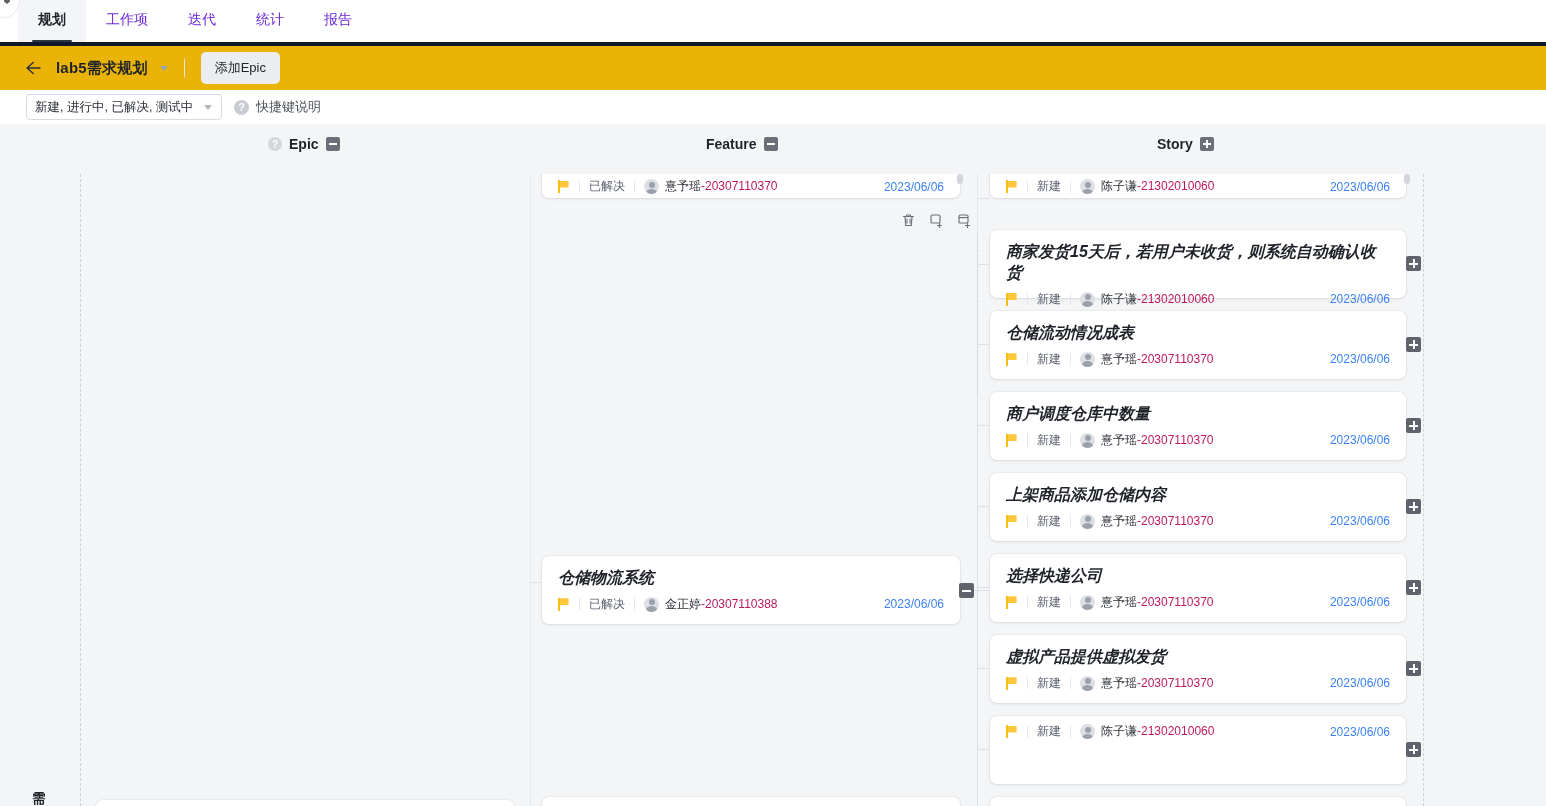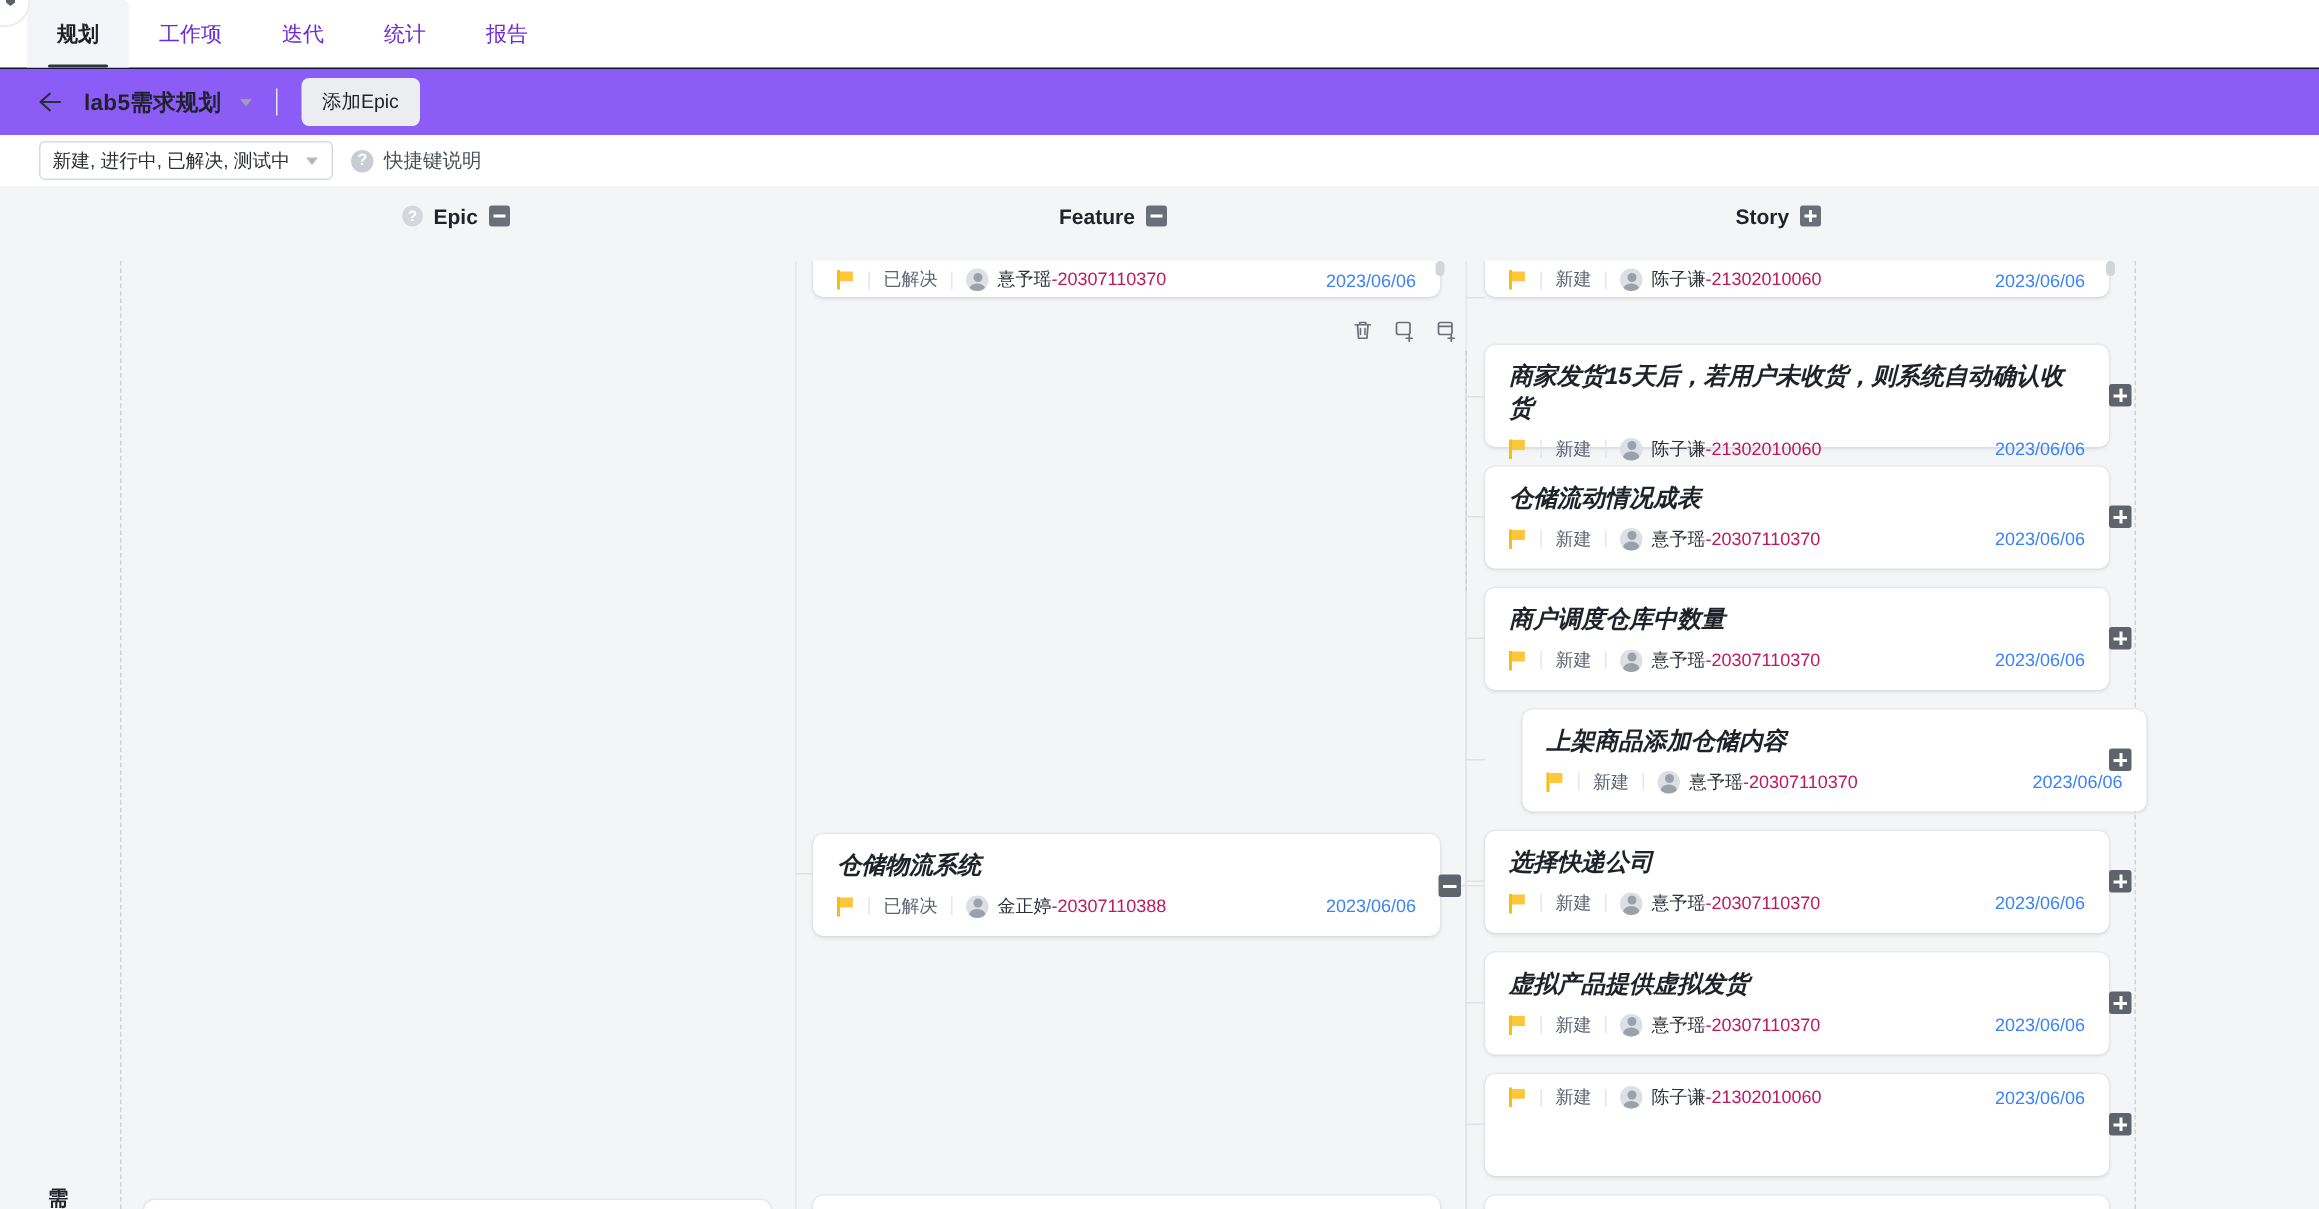--- a/index.html
+++ b/index.html
@@ -19,42 +19,42 @@
   }
   .corner-blob::after{
     content:""; position:absolute; left:17px; top:11px;
     width:6px; height:8px; background:#5b5f66;
     clip-path: polygon(0 0, 100% 0, 100% 70%, 50% 100%, 0 70%);
   }
 
   
   .tabbar {
     position: absolute; left: 0; top: 0; width: 1546px; height: 46px;
-    background: #ffffff; border-bottom: 1px solid #0f172a;
+    background: #ffffff; border-bottom: 4px solid #0f172a;
     display: flex; align-items: flex-end; padding-left: 18px;
   }
   .tab {
     height: 45px; padding: 0 20px;
     display: flex; align-items: center; justify-content: center;
     font-size: 14px; color: #6d28d9; cursor: pointer;
     background: transparent; border-radius: 4px 4px 0 0;
     position: relative;
   }
   .tab.active {
     background: #f3f5f8; color: #1f2329; font-weight: 600;
   }
   .tab.active::after{
     content:""; position:absolute; left:14px; right:14px; bottom:0;
     height:2px; background:#2f3542; border-radius:2px;
   }
 
   
   .headerbar {
     position: absolute; left: 0; top: 46px; width: 1546px; height: 44px;
-    background: #8b5cf6; display: flex; align-items: center; padding-left: 24px;
+    background: #eab308; display: flex; align-items: center; padding-left: 24px;
   }
   .back-arrow {
     width: 18px; height: 18px; position: relative; cursor: pointer; margin-right: 14px;
   }
   .back-arrow svg { display:block; }
   .proj-title { font-size: 15px; font-weight: 700; color: #1f2329; letter-spacing: .2px; }
   .caret-down {
     margin-left: 12px; width: 0; height: 0; cursor: pointer;
     border-left: 4px solid transparent; border-right: 4px solid transparent;
     border-top: 5px solid #9ba1ab;
@@ -381,21 +381,21 @@
         <span class="meta-sep"></span>
         <span class="status">新建</span>
         <span class="meta-sep"></span>
         <span class="avatar"></span>
         <span class="assignee"><span>憙予瑶</span><span class="uid">-20307110370</span></span>
         <span class="card-date">2023/06/06</span>
       </div>
     </div>
     <div class="side-btn plus" style="left:1406px; top:244px;"></div>
 
-    <div class="card" style="left:990px; top:299px; width:416px; height:68px;margin-left:25px;">
+    <div class="card" style="left:990px; top:299px; width:416px; height:68px;">
       <div class="card-title">上架商品添加仓储内容</div>
       <div class="card-meta">
         <span class="flag"></span>
         <span class="meta-sep"></span>
         <span class="status">新建</span>
         <span class="meta-sep"></span>
         <span class="avatar"></span>
         <span class="assignee"><span>憙予瑶</span><span class="uid">-20307110370</span></span>
         <span class="card-date">2023/06/06</span>
       </div>

